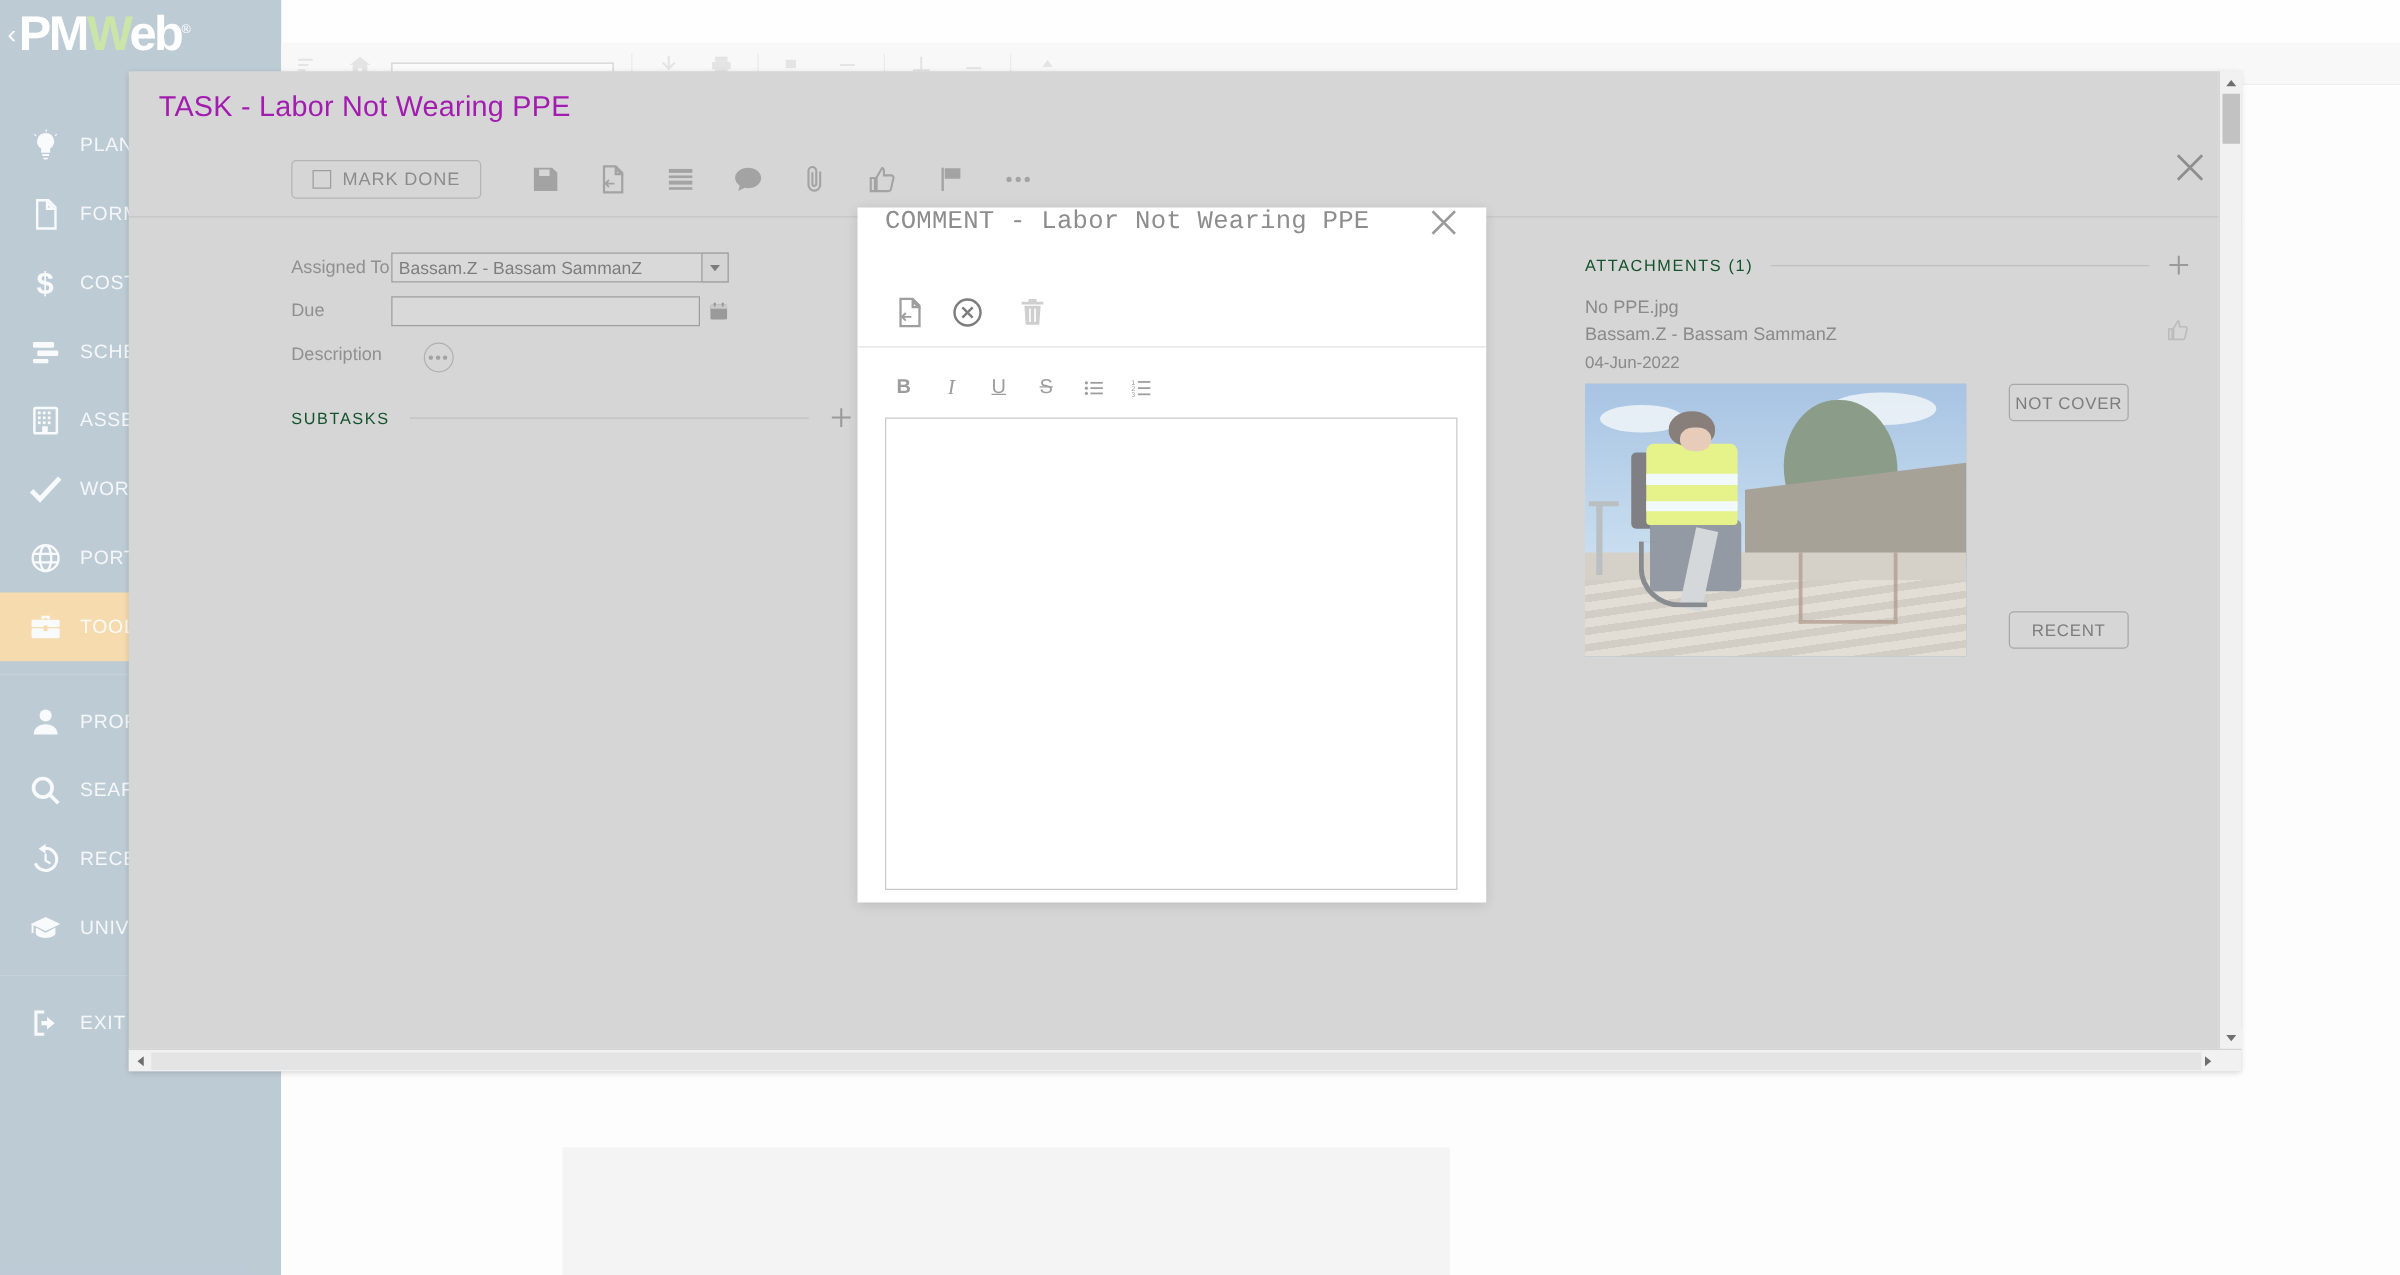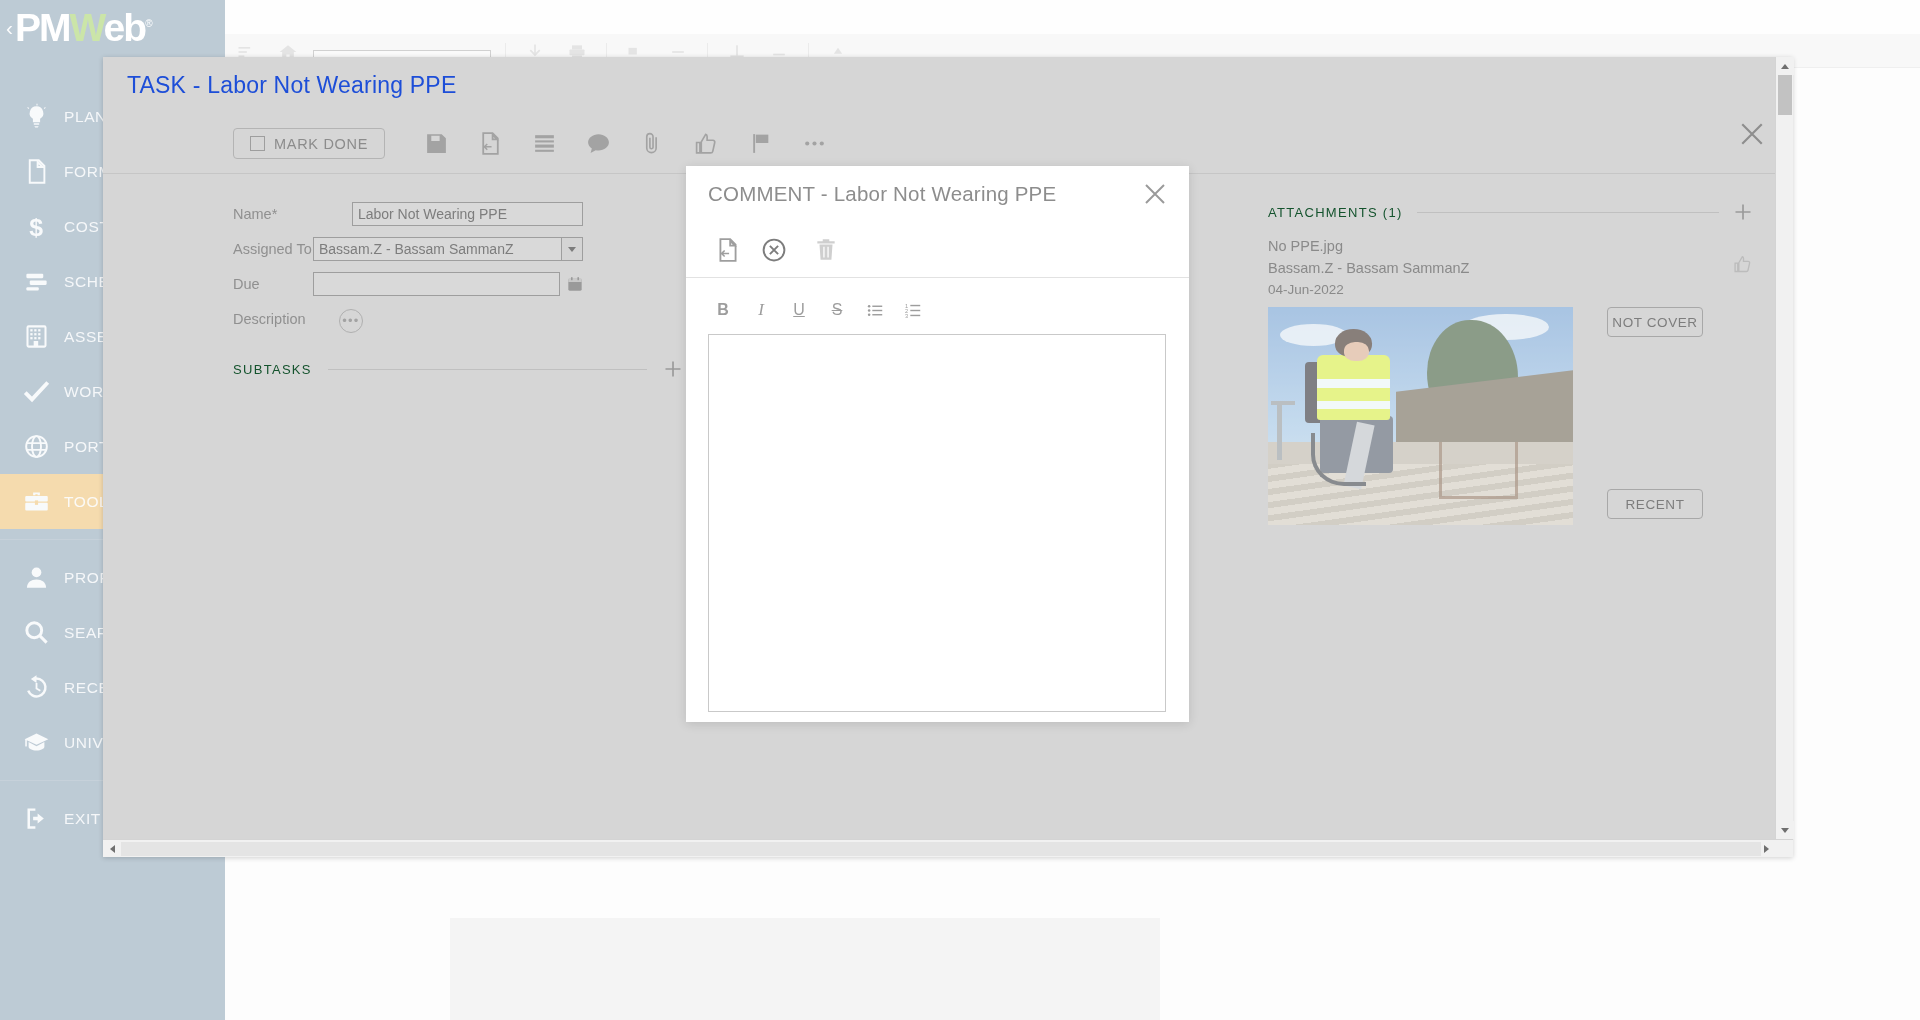--- a/index.html
+++ b/index.html
@@ -83,21 +83,21 @@
 
   
   .task-modal {
     position: absolute; left: 103px; top: 57px; width: 1690px; height: 800px;
     background: #d6d6d6; box-shadow: 0 1px 5px rgba(0,0,0,.18);
   }
   .task-head {
     height: 57px; display: flex; align-items: center;
     padding: 0 0 0 24px;
   }
-  .task-title { font-size: 23px; color: #1d4ed8; letter-spacing: .2px; }
+  .task-title { font-size: 23px; color: #a21caf; letter-spacing: .2px; }
   .task-close {
     position: absolute; right: 28px; top: 64px;
     width: 26px; height: 26px; cursor: pointer;
   }
   .task-close svg { width: 26px; height: 26px; stroke: #8e8e8e; }
 
   .task-toolbar {
     height: 60px; display: flex; align-items: center;
     padding-left: 130px; border-bottom: 1px solid #c6c6c6;
   }
@@ -277,21 +277,21 @@
   .tri.up { border-left:4px solid transparent; border-right:4px solid transparent; border-bottom:5px solid #6f6f6f; }
   .tri.dn { border-left:4px solid transparent; border-right:4px solid transparent; border-top:5px solid #6f6f6f; }
   .tri.l  { border-top:4px solid transparent; border-bottom:4px solid transparent; border-right:5px solid #6f6f6f; }
   .tri.r  { border-top:4px solid transparent; border-bottom:4px solid transparent; border-left:5px solid #6f6f6f; }
 
   
   .comment-dialog {
     position: absolute; left: 686px; top: 166px; width: 503px; height: 556px;
     background: #ffffff; box-shadow: 0 2px 10px rgba(0,0,0,.12);
   }
-  .cmt-head { height: 56px; display: flex; align-items: center; padding: 0 22px; }
+  .cmt-head { height: 56px; display: flex; align-items: flex-start; padding: 0 22px; font-family: Liberation Mono, monospace; }
   .cmt-title { font-size: 20.5px; color: #8d8d8d; flex: 1; letter-spacing: .2px; }
   .cmt-close { width: 24px; height: 24px; cursor: pointer; }
   .cmt-close svg { width: 24px; height: 24px; stroke: #9a9a9a; }
   .cmt-toolbar { height: 56px; display: flex; align-items: center; padding-left: 22px; border-bottom: 1px solid #e2e2e2; }
   .cmt-ico { width: 52px; height: 40px; display: flex; align-items: center; justify-content: center; cursor: pointer; }
   .cmt-ico svg { width: 26px; height: 26px; fill: #9e9e9e; }
   .cmt-ico.dis svg { fill: #cfcfcf; }
   .cmt-ico.first { width: 40px; }
   .rte-bar { display: flex; align-items: center; padding: 18px 0 0 22px; gap: 8px; }
   .rte-btn {
@@ -600,24 +600,20 @@
             <circle cx="5" cy="12" r="2"></circle>
             <circle cx="12" cy="12" r="2"></circle>
             <circle cx="19" cy="12" r="2"></circle>
           </svg>
       </span>
     </div>
 
     <div class="task-body">
 
       <div class="form-col">
-        <div class="frow">
-          <span class="flabel">Name*</span>
-          <input class="finput" value="Labor Not Wearing PPE" style="">
-        </div>
         <div class="frow">
           <span class="flabel">Assigned To</span>
           <span class="fselect-wrap">
             <input class="finput" style="width: 270px;" value="Bassam.Z - Bassam SammanZ">
             <span class="arrow">
                 <i></i>
               </span>
           </span>
         </div>
         <div class="frow">

